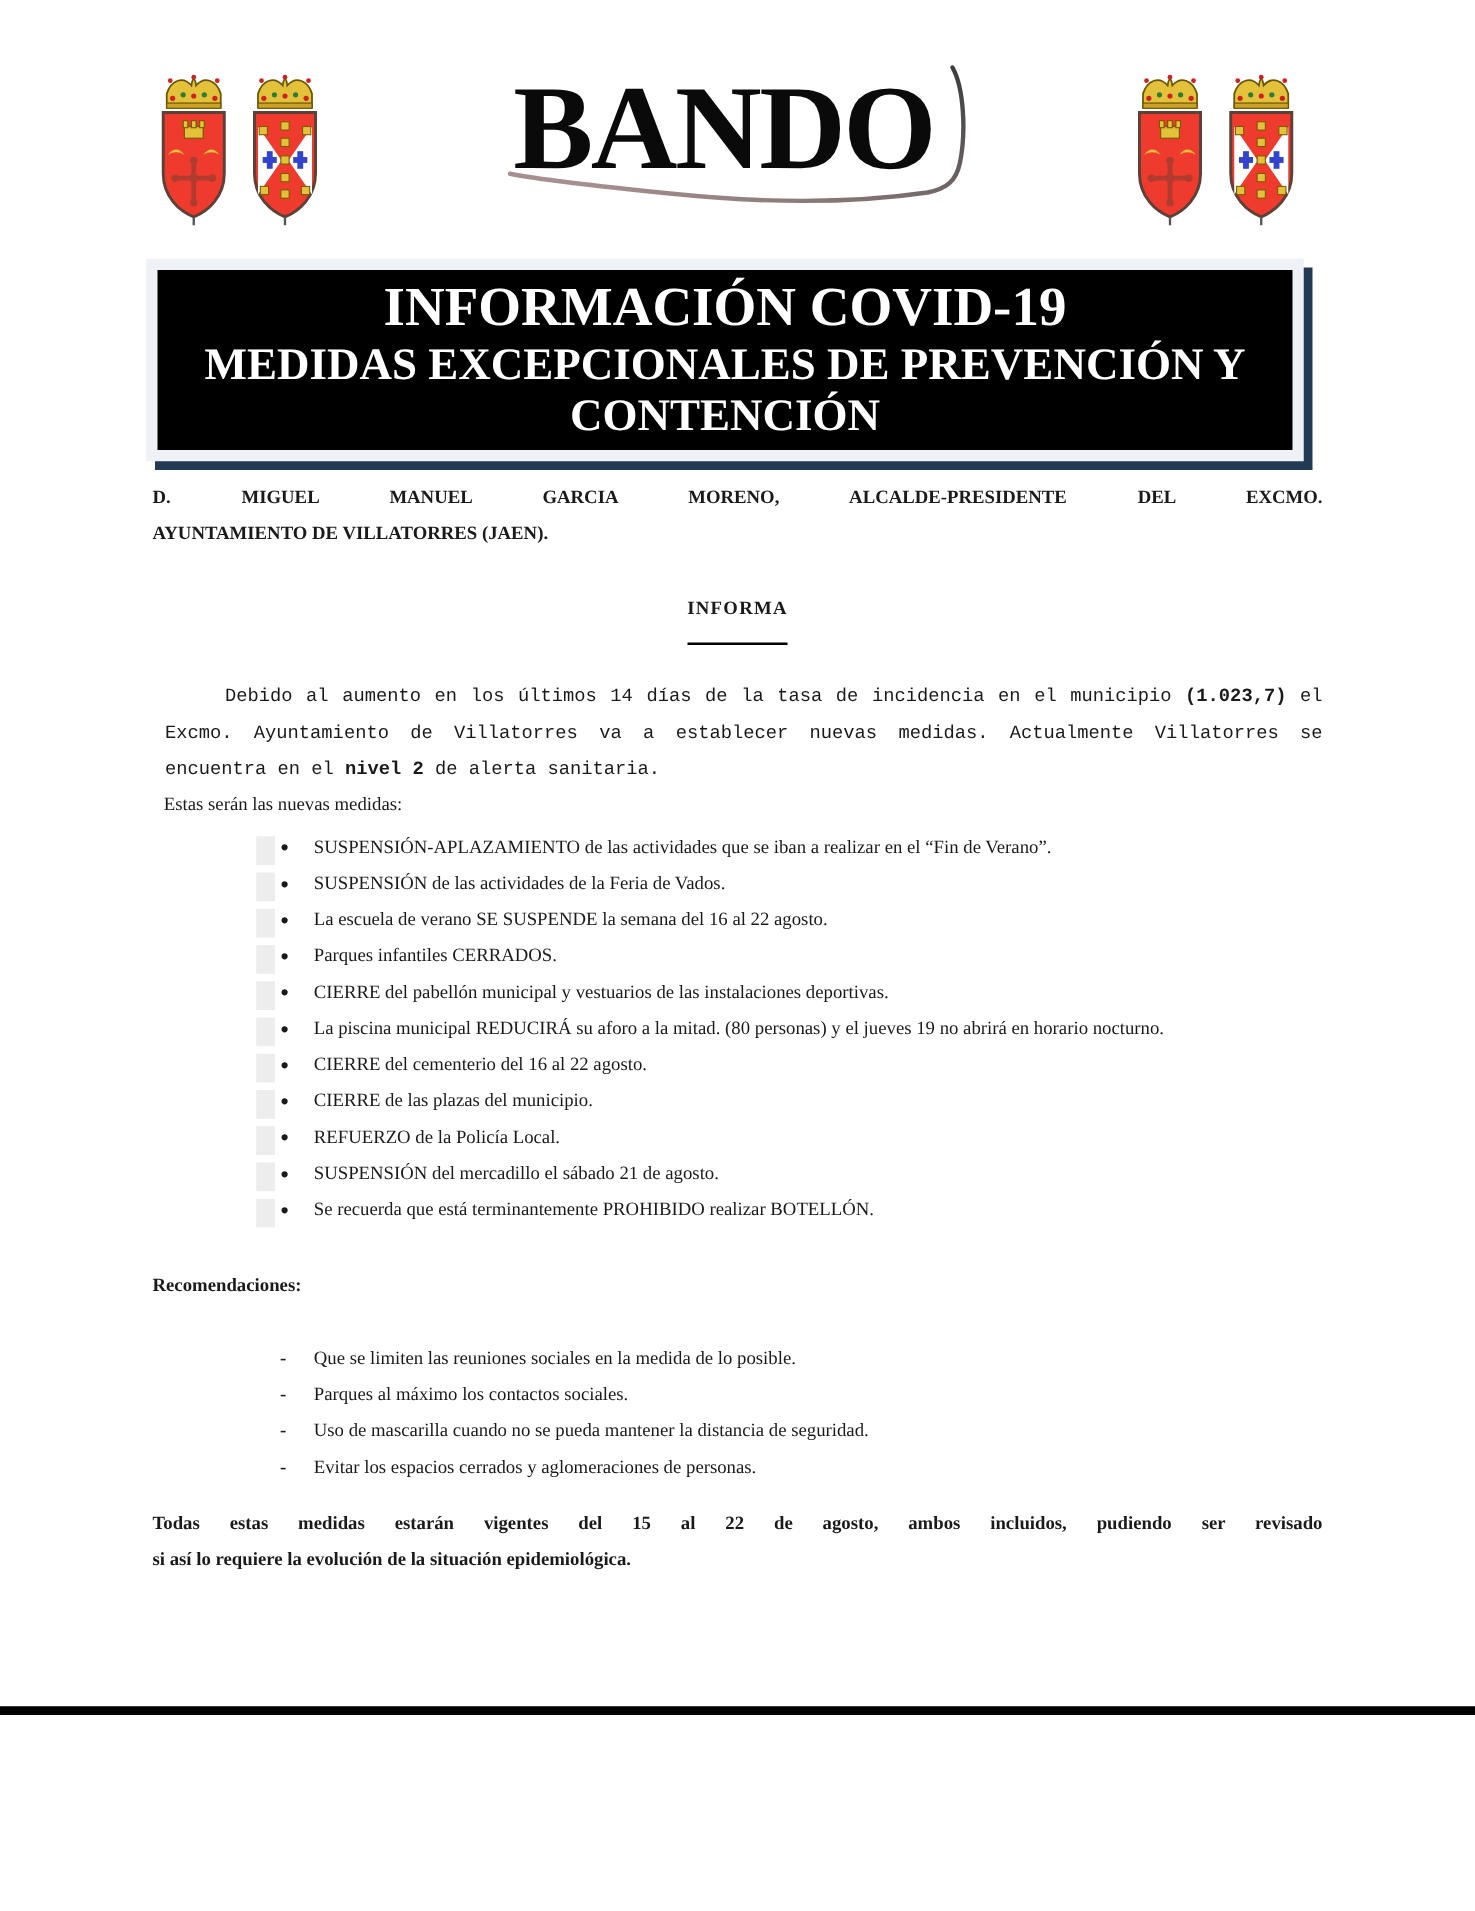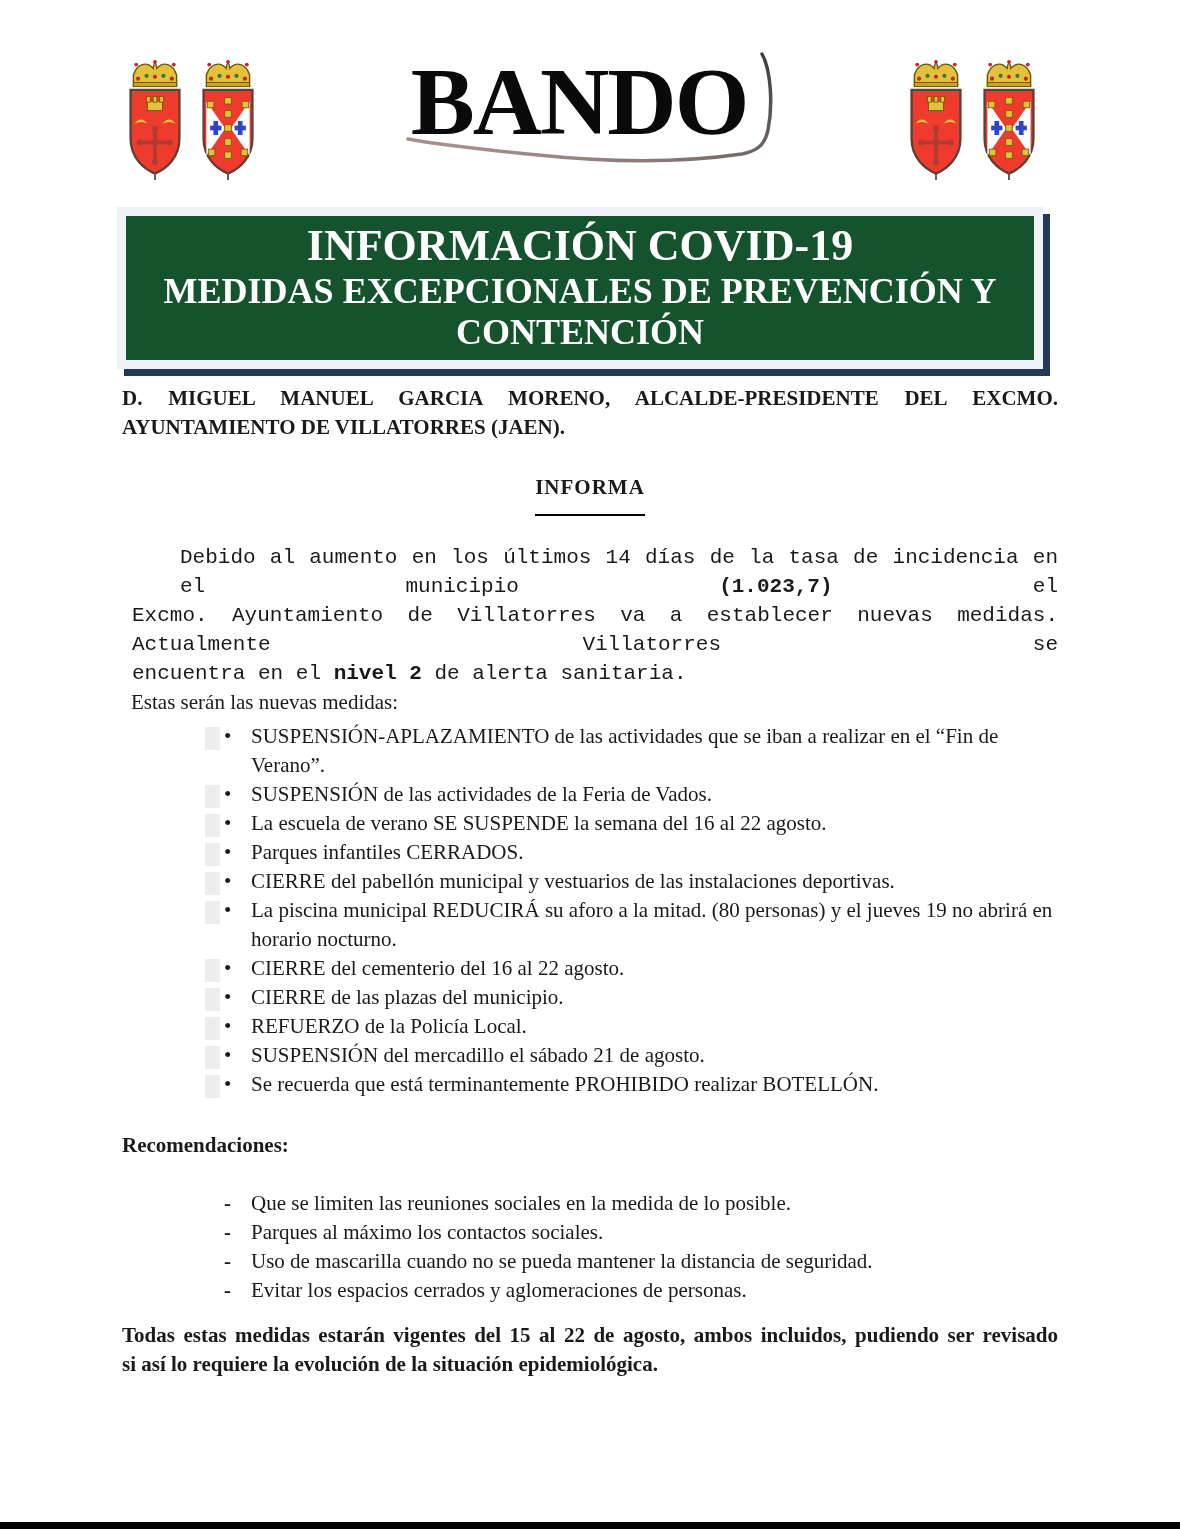--- a/index.html
+++ b/index.html
@@ -1,20 +1,20 @@
 <!DOCTYPE html>
 <html><head>
 <meta charset="utf-8">
 <title>Bando</title>
 <style>
   html,body{margin:0;padding:0;background:#ffffff;}
   .page{
     position:relative;
     width:1180px;
-    height:1529px;
+    height:1372px;
     background:#ffffff;
     font-family:"Liberation Serif","DejaVu Serif",serif;
     color:#1a1a1a;
     overflow:hidden;
   }
   
   .coats{position:absolute;top:58px;display:flex;gap:7px;}
   .coats.left{left:122px;}
   .coats.right{left:903px;}
   .coats svg{display:block;}
@@ -25,29 +25,29 @@
     letter-spacing:-2px;color:#0a0a0a;
   }
   .swoosh{position:absolute;left:0;top:0;pointer-events:none;}
   
   .banner-wrap{
     position:absolute;left:117px;top:207px;width:908px;
     background:#eef1f5;padding:9px;
     box-shadow:7px 7px 0 0 #233a54;
   }
   .banner{
-    background:#14532d;color:#ffffff;text-align:center;font-weight:700;
+    background:#000000;color:#ffffff;text-align:center;font-weight:700;
     padding:5px 0 7px 0;
   }
   .banner .l1{font-size:44px;line-height:50px;}
   .banner .l2,.banner .l3{font-size:36px;line-height:41px;}
   
   .content{
     position:absolute;left:122px;top:384px;width:936px;
-    font-size:21px;line-height:29px;
+    font-size:15px;line-height:29px;
   }
   .jl{text-align:justify;text-align-last:justify;}
   .authority{font-weight:700;}
   .informa{margin-top:31px;text-align:center;font-weight:700;}
   .informa span{display:inline-block;border-bottom:2.5px solid #000;padding-bottom:12px;letter-spacing:1px;}
   .intro{margin-top:27px;margin-left:10px;font-family:Liberation Mono, monospace;}
   .intro .first{padding-left:48px;}
   .lead{margin-left:9px;}
   ul.bullets,ul.dashes{margin:0;padding:0;list-style:none;margin-left:85px;width:851px;}
   ul.bullets{margin-top:5px;}

